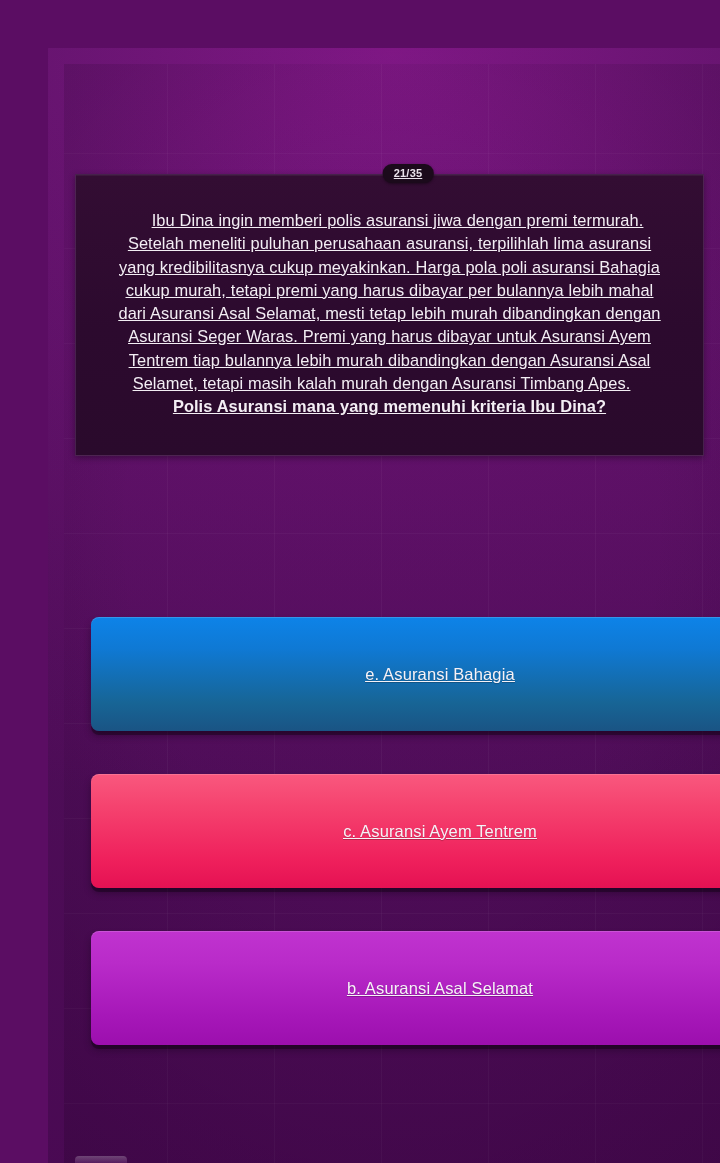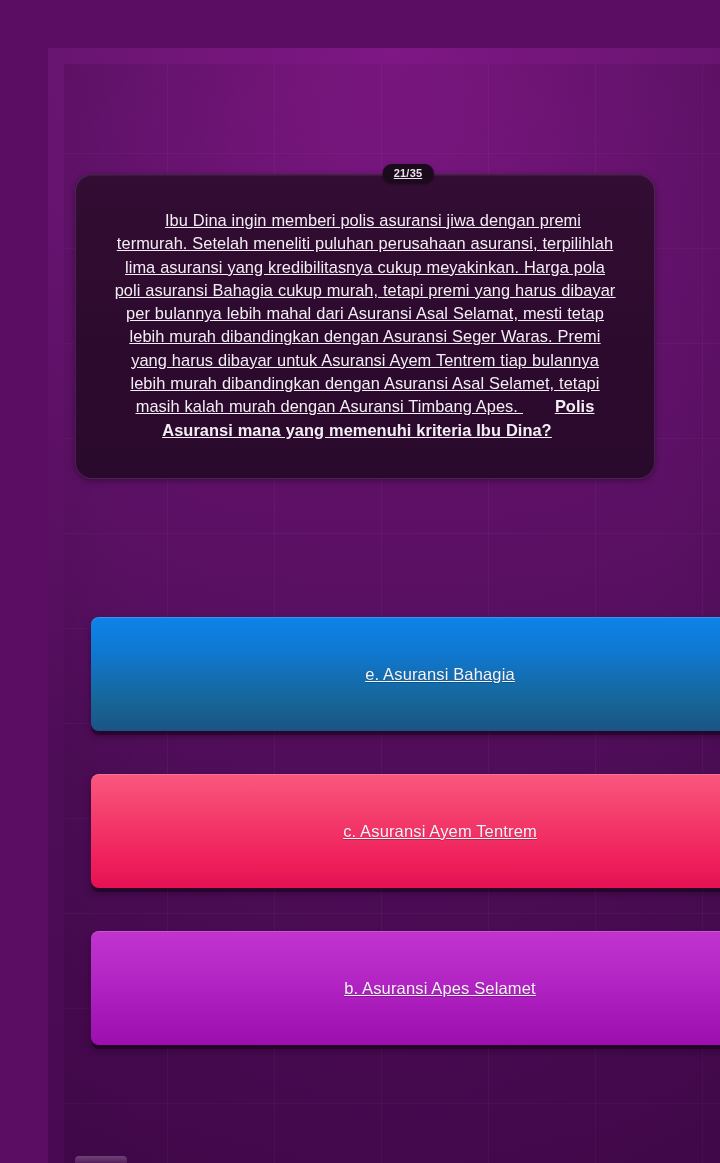--- a/index.html
+++ b/index.html
@@ -60,25 +60,25 @@
     border-radius: 9px;
     line-height: 1.1;
     box-shadow: 0 1px 3px rgba(0,0,0,0.45);
   }
 
   
   .question-card {
     position: absolute;
     top: 110px;
     left: 11px;
-    width: 580px;
+    width: 629px;
     min-height: 231px;
     background: linear-gradient(180deg, #330d33 0%, #2c0a2e 55%, #2a0a2c 100%);
     border: 1px solid rgba(175,120,190,0.22);
-    border-radius: 17px;
+    border-radius: 1px;
     box-shadow: 0 2px 6px rgba(0,0,0,0.35), inset 0 1px 0 rgba(255,255,255,0.05);
     padding: 18px 22px 20px 22px;
     display: flex;
     align-items: center;
     justify-content: center;
   }
 
   .question-text {
     color: #f3eef4;
     font-size: 16.4px;
@@ -168,20 +168,20 @@
       <span class="option-label">e. Asuransi Bahagia</span>
     </button>
 
 
 
     <button class="option-btn opt-pink">
       <span class="option-label">c. Asuransi Ayem Tentrem</span>
     </button>
 
     <button class="option-btn opt-purple">
-      <span class="option-label">b. Asuransi Apes Selamet</span>
+      <span class="option-label">b. Asuransi Asal Selamat</span>
     </button>
 
   </div>
 
   <div class="bottom-peek"></div>
 
 </div>
 
 </body></html>

